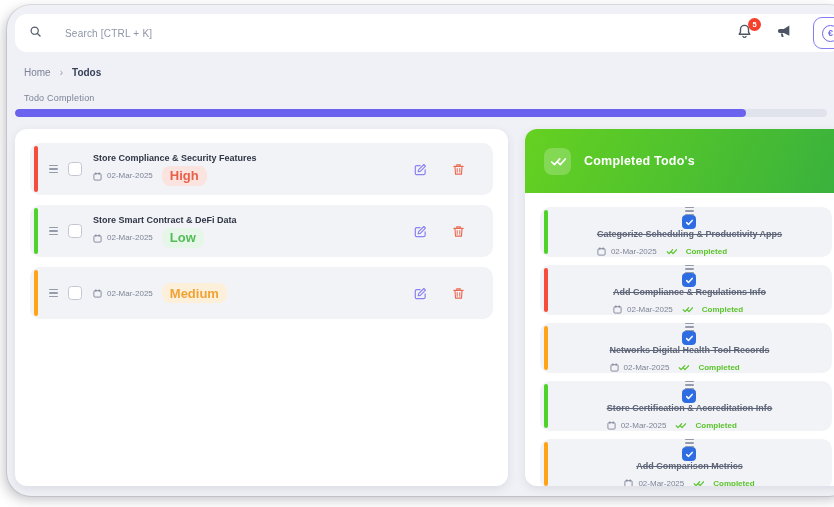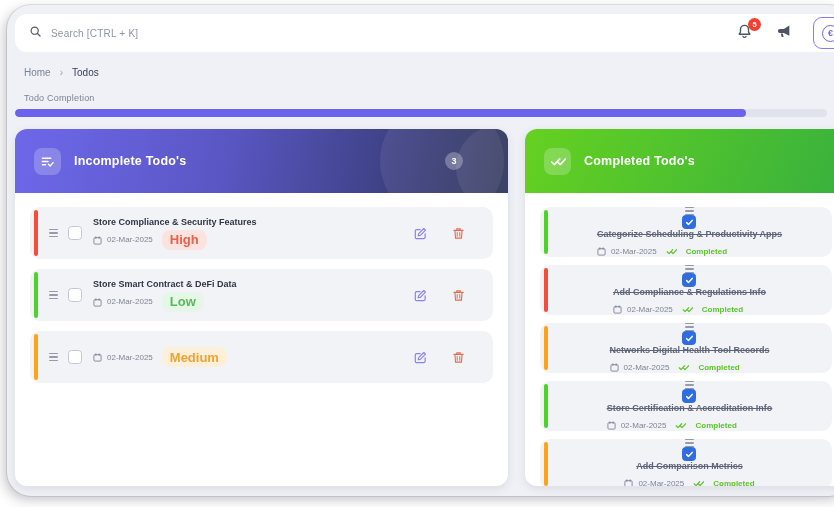--- a/index.html
+++ b/index.html
@@ -2,35 +2,35 @@
 <html><head>
 <meta charset="utf-8">
 <style>
   html,body{margin:0;padding:0;width:834px;height:507px;overflow:hidden;background:#fff;
     font-family:"Liberation Sans",sans-serif;-webkit-font-smoothing:antialiased;}
   .window{position:absolute;top:5px;left:7px;width:846px;height:491px;border-radius:24px;
     background:#eff1f6;box-shadow:-3px 4px 12px rgba(70,70,85,.30),0 0 0 1px #e4e4e8;overflow:hidden;}
   
   .searchbar{margin:9px 12px 0 8px;height:38px;background:#fff;border-radius:12px;
     display:flex;align-items:center;padding:0 14px;}
-  .search-left{display:flex;align-items:center;gap:9px;flex:0 0 auto;}
+  .search-left{display:flex;align-items:center;gap:23px;flex:0 0 auto;}
   .search-placeholder{font-size:10px;color:#8e95a7;letter-spacing:.2px;}
   .top-icons{margin-left:auto;margin-right:-42px;display:flex;align-items:center;gap:21px;}
   .icon-btn{position:relative;width:18px;height:18px;display:flex;align-items:center;justify-content:center;cursor:pointer;}
   .bell-badge{position:absolute;top:-6px;right:-8px;min-width:13px;height:13px;border-radius:50%;
     background:#f4402c;color:#fff;font-size:7.5px;font-weight:bold;display:flex;align-items:center;justify-content:center;}
   .currency-btn{width:46px;height:30px;border:1.5px solid #857df2;border-radius:9px;background:#fff;
     display:flex;align-items:center;justify-content:flex-start;padding-left:8px;cursor:pointer;}
   .currency-glyph{width:15px;height:15px;border-radius:50%;border:1.3px solid #6e66e8;color:#6e66e8;
     font-size:9px;font-weight:bold;display:flex;align-items:center;justify-content:center;}
   
   .breadcrumb{margin:15px 0 0 17px;display:flex;align-items:center;gap:9px;font-size:10px;}
   .crumb-home{color:#7c8396;cursor:pointer;}
   .crumb-sep{color:#9aa0b0;font-size:10px;}
-  .crumb-current{color:#39415a;font-weight:normal;}
+  .crumb-current{color:#39415a;font-weight:bold;}
   .progress-label{margin:15px 0 0 17px;font-size:9px;color:#7c8396;letter-spacing:.2px;}
   .progress-track{margin:6px 0 0 8px;width:812px;height:8px;border-radius:6px;background:#e0e3ec;overflow:hidden;}
   .progress-fill{height:100%;border-radius:6px;background:#6b63ee;}
   
   .panels{display:flex;gap:17px;margin:12px 0 0 8px;align-items:flex-start;}
   .panel{background:#fff;border-radius:12px;box-shadow:0 3px 10px rgba(45,45,80,.10);overflow:hidden;}
   .panel-left{width:493px;height:357px;}
   .panel-right{width:322px;height:357px;}
   .panel-header{height:64px;display:flex;align-items:center;padding:0 19px;position:relative;overflow:hidden;}
   .hdr-indigo{background:linear-gradient(100deg,#6e68ea 0%,#5a57c4 42%,#2b3157 100%);}
@@ -114,36 +114,20 @@
   </div>
 
   <div class="progress-label">Todo Completion</div>
   <div class="progress-track">
     <div class="progress-fill" style="width: 90%;"></div>
   </div>
 
   <div class="panels">
 
     <section class="panel panel-left">
-      <header class="panel-header hdr-indigo">
-        <div class="hdr-circle1"></div>
-        <div class="hdr-circle2"></div>
-        <div class="hdr-iconbox">
-          <svg viewBox="0 0 16 16" width="15" height="15">
-              <g stroke="#fff" stroke-width="1.5" stroke-linecap="round" fill="none">
-                <path d="M2.5 4.5h9"></path>
-                <path d="M2.5 8h6"></path>
-                <path d="M2.5 11.5h3.5"></path>
-                <path d="M9 11l1.8 1.8 3.2-3.6"></path>
-              </g>
-            </svg>
-        </div>
-        <span class="hdr-title">Incomplete Todo's</span>
-        <span class="hdr-count">3</span>
-      </header>
       <div class="items">
 
         <div class="todo-item">
           <span class="accent-bar" style="background: rgb(246, 76, 60);"></span>
           <span class="drag-handle">
               <span></span>
               <span></span>
               <span></span>
             </span>
           <span class="todo-check"></span>

